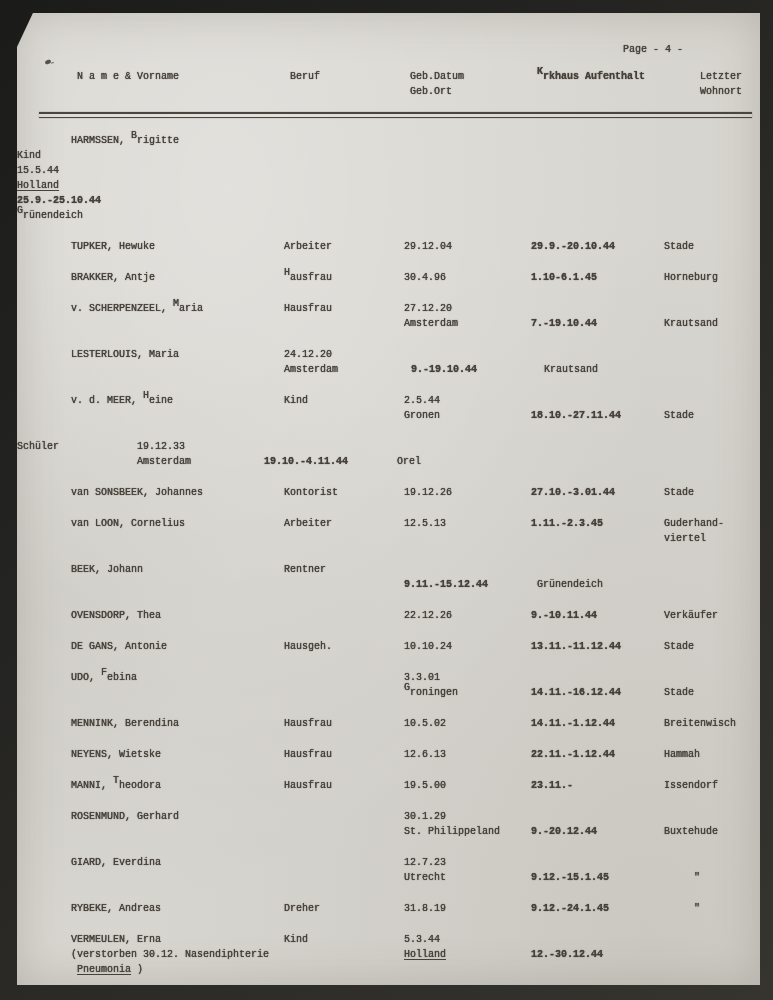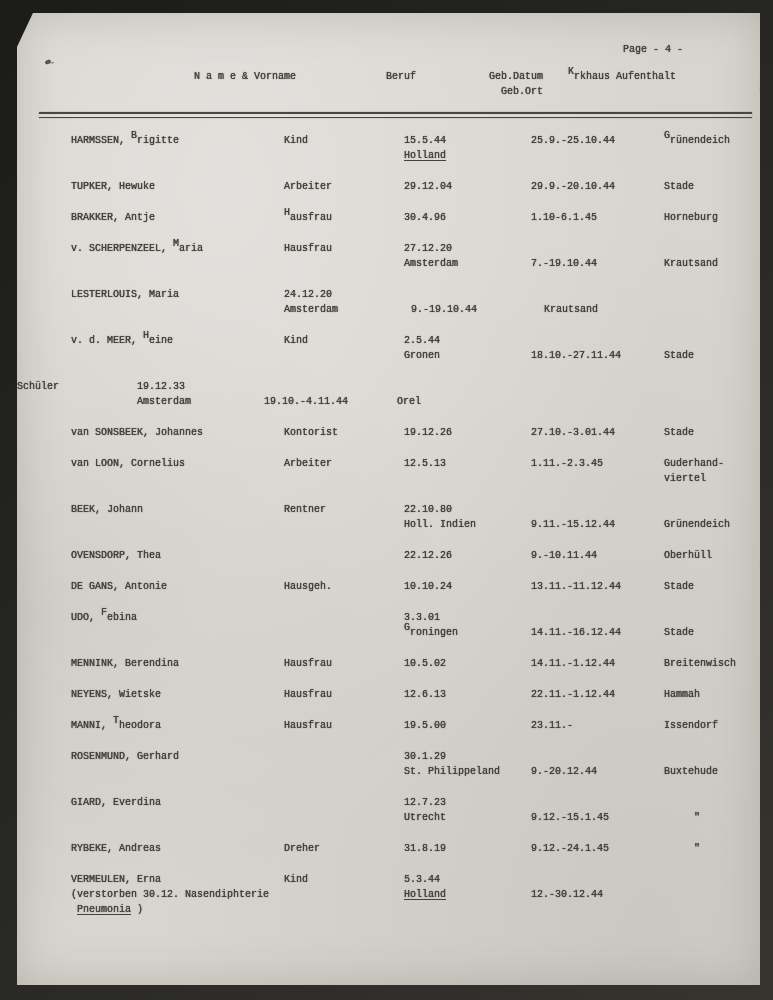--- a/index.html
+++ b/index.html
@@ -15,29 +15,29 @@
       radial-gradient(ellipse at 28% 18%, rgba(255,255,255,.28), transparent 60%),
       radial-gradient(ellipse at 85% 95%, rgba(90,85,75,.10), transparent 55%),
       radial-gradient(ellipse at 5% 60%, rgba(90,85,75,.08), transparent 40%);
     box-shadow: inset 0 0 45px rgba(110,105,92,.28);
     clip-path: polygon(0 34px, 16px 0, 100% 0, 100% 100%, 0 100%);
     color:#45413a;
     font-size:10px;line-height:15px;margin-left:8px;
   }
   .txt{ text-shadow:0 0 .7px #45413a, 0 0 1.2px rgba(69,65,58,.35); }
   .page-label{position:absolute;left:606px;top:29px;white-space:pre;}
-  .thead{position:absolute;left:12px;top:56px;right:0;display:flex;text-align:right;}
+  .thead{position:absolute;left:6px;top:56px;right:0;display:flex;}
   .tbody{position:absolute;left:0;top:120px;right:0;}
   .row{display:flex;margin-top:16px;}
-  .row:first-child{margin-top:0;}
+  .row:first-child{margin-top:0;flex-direction:column;}
   .cell{white-space:pre;overflow:visible;flex:0 0 auto;}
   .c-name{margin-left:54px;width:213px;}
   .c-beruf{width:120px;}
   .c-geb{width:127px;}
-  .c-stay{width:133px;}
+  .c-stay{width:133px;font-weight:bold;}
   .c-wohnort{width:96px;}
   .thead .c-wohnort{padding-left:30px;}
   .rule{
     position:absolute;left:22px;right:8px;top:99px;height:3px;
     border-top:2.5px solid #4a463f;border-bottom:1.5px solid #4a463f;
     box-shadow:0 0 1px rgba(69,65,58,.6);
   }
   .sup{position:relative;top:-5px;}
   .und{text-decoration:underline;text-underline-offset:2px;}
   .speck{
@@ -120,30 +120,29 @@
       <div class="row">
         <div class="cell c-name">van LOON, Cornelius</div>
         <div class="cell c-beruf">Arbeiter</div>
         <div class="cell c-geb">12.5.13</div>
         <div class="cell c-stay">1.11.-2.3.45</div>
         <div class="cell c-wohnort">Guderhand-<br>viertel</div>
       </div>
       <div class="row">
         <div class="cell c-name">BEEK, Johann</div>
         <div class="cell c-beruf">Rentner</div>
-        <div class="cell c-geb">22.10.80<br>Holl. Indien</div>
         <div class="cell c-stay"><br>9.11.-15.12.44</div>
         <div class="cell c-wohnort"><br>Grünendeich</div>
       </div>
       <div class="row">
         <div class="cell c-name">OVENSDORP, Thea</div>
         <div class="cell c-beruf"></div>
         <div class="cell c-geb">22.12.26</div>
         <div class="cell c-stay">9.-10.11.44</div>
-        <div class="cell c-wohnort">Oberhüll</div>
+        <div class="cell c-wohnort">Verkäufer</div>
       </div>
       <div class="row">
         <div class="cell c-name">DE GANS, Antonie</div>
         <div class="cell c-beruf">Hausgeh.</div>
         <div class="cell c-geb">10.10.24</div>
         <div class="cell c-stay">13.11.-11.12.44</div>
         <div class="cell c-wohnort">Stade</div>
       </div>
       <div class="row">
         <div class="cell c-name">UDO, <span class="sup">F</span>ebina</div>

